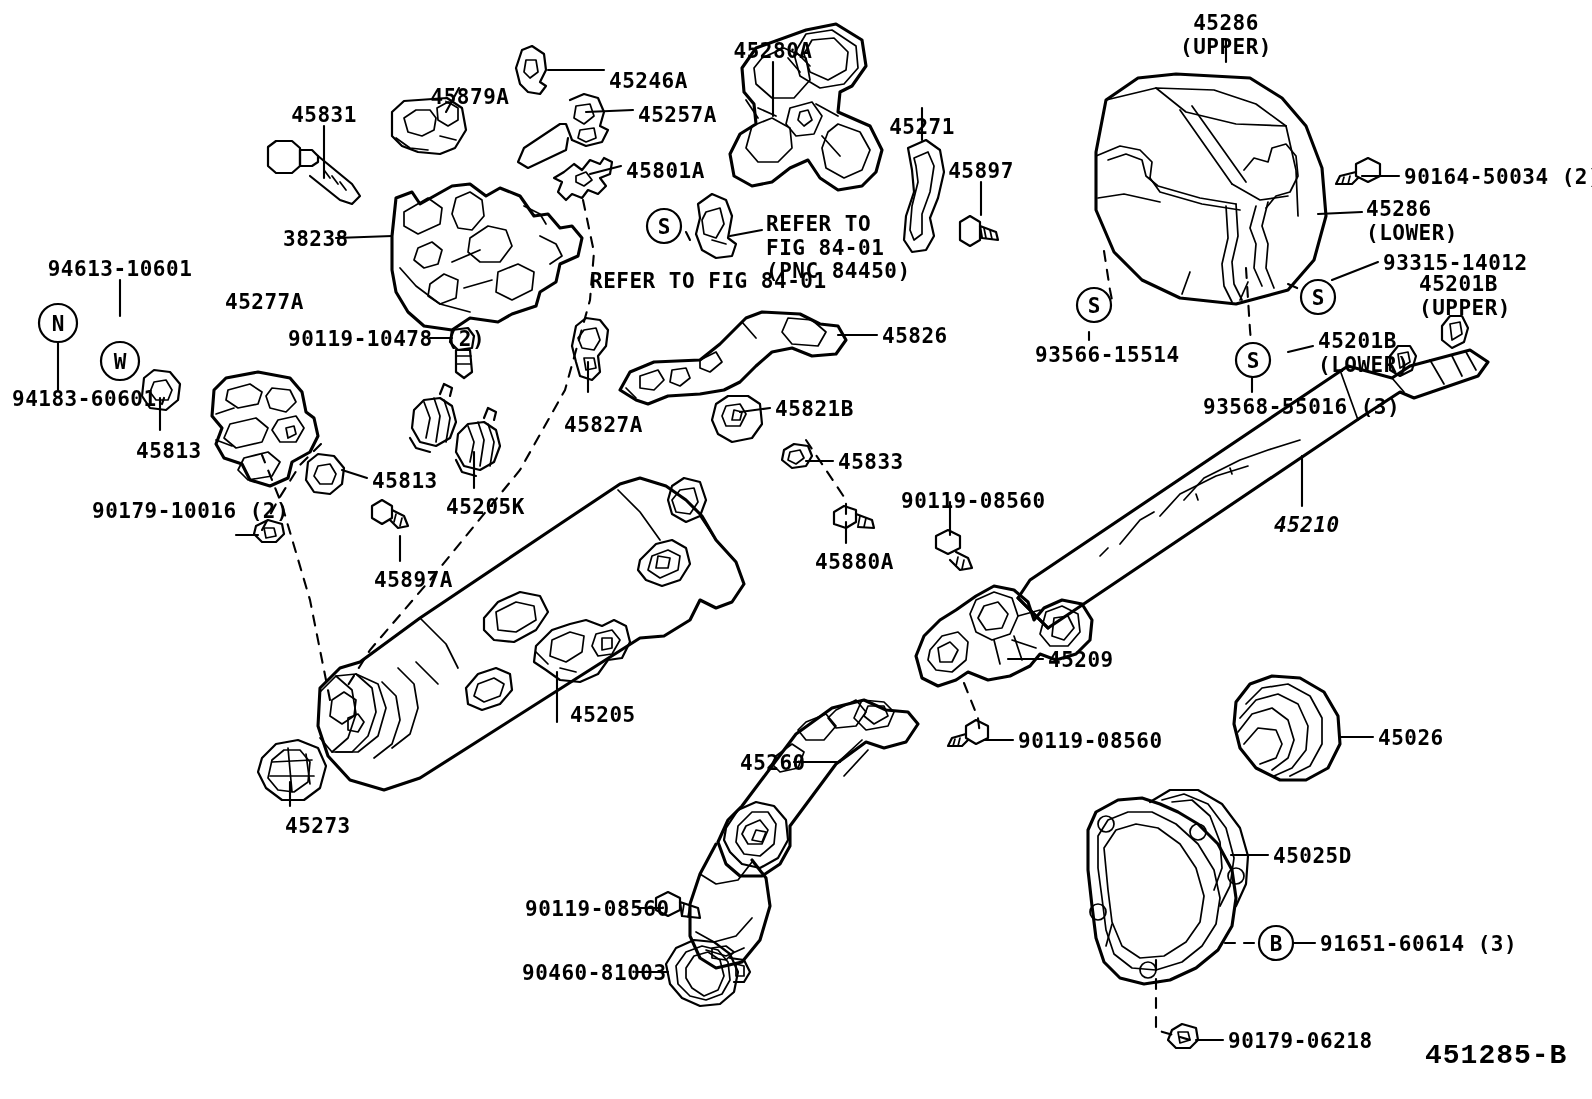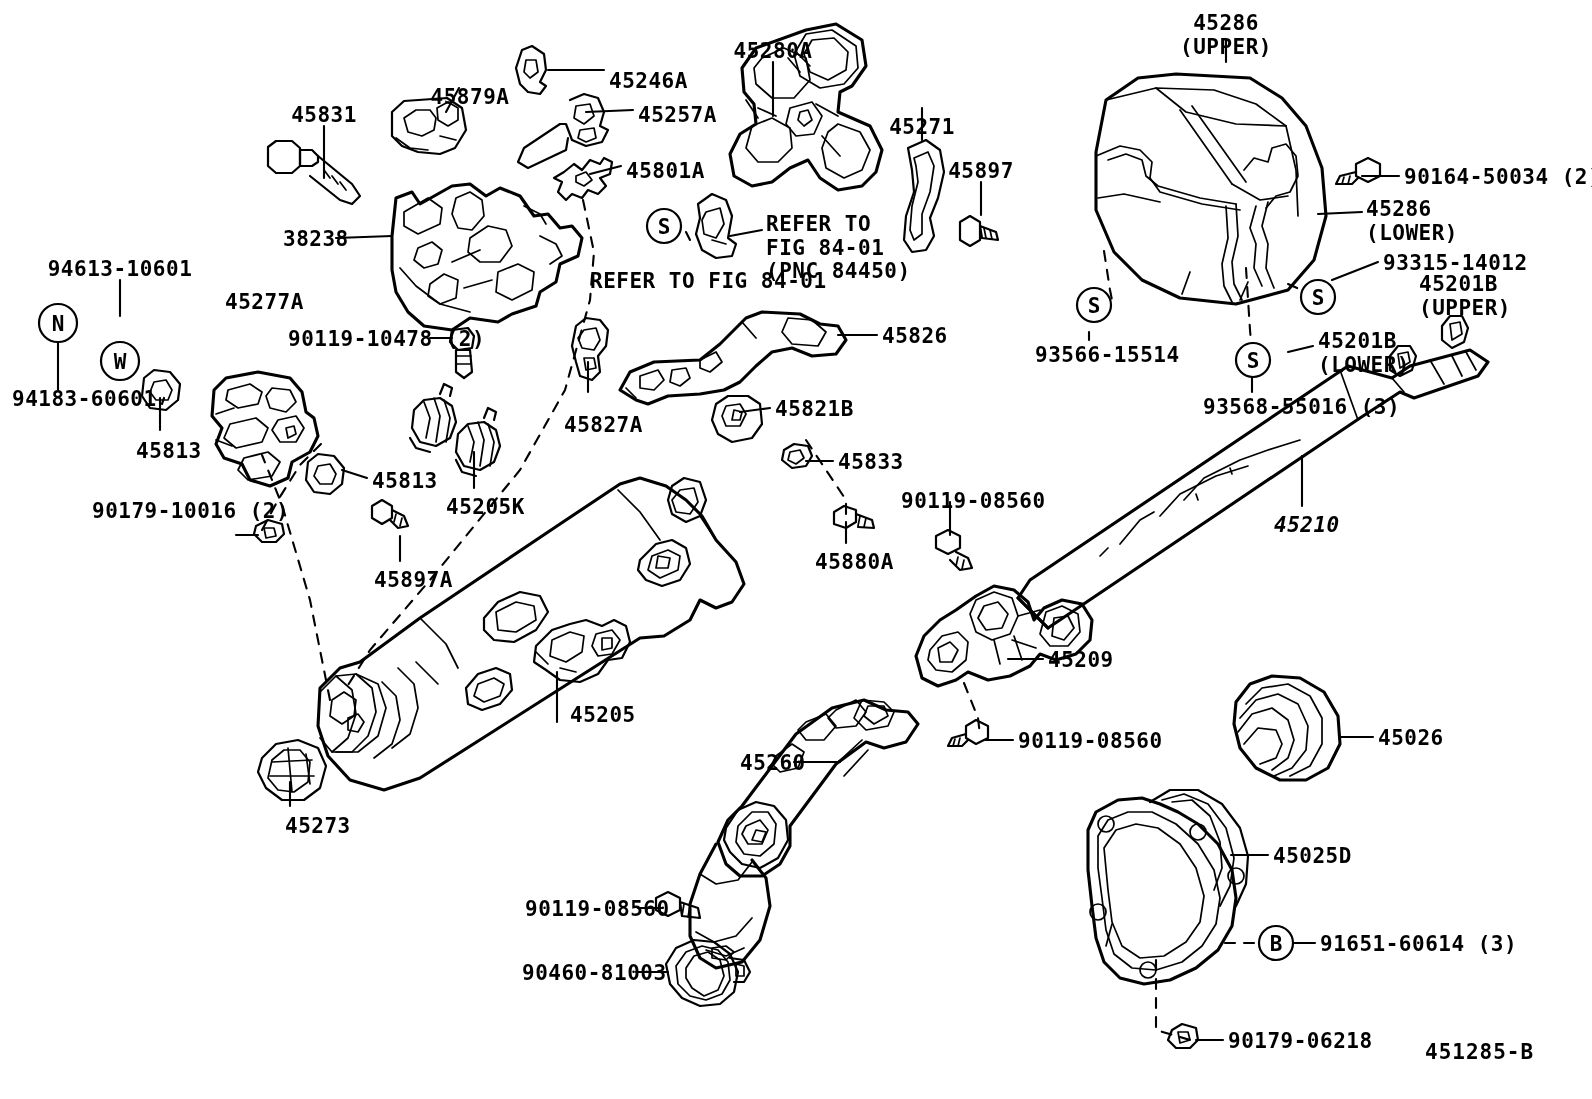--- a/index.html
+++ b/index.html
@@ -8,21 +8,21 @@
     font-family:"DejaVu Sans Mono","Liberation Mono",monospace;
     overflow:hidden;
   }
   #art{position:absolute;left:0;top:0;width:1592px;height:1099px;}
   .lbl{
     position:absolute;white-space:pre;color:#000;
     font-family:"DejaVu Sans Mono","Liberation Mono",monospace;
     font-size:21px;letter-spacing:0.5px;line-height:1.12;font-weight:700;
   }
   .lbl.ctr{text-align:center;transform:translateX(-50%);}
-  .dgm{position:absolute;font-size:21px;font-weight:700;letter-spacing:1px;}
+  .dgm{position:absolute;font-size:28px;font-weight:700;letter-spacing:1px;font-family:Liberation Mono, monospace;}
 </style>
 </head>
 <body>
 
 <div id="stage">
 
   <svg id="art" viewBox="0 0 1592 1099">
     <defs>
       <style>
         .st{fill:none;stroke:#000;stroke-width:2.2;stroke-linecap:round;stroke-linejoin:round;}

